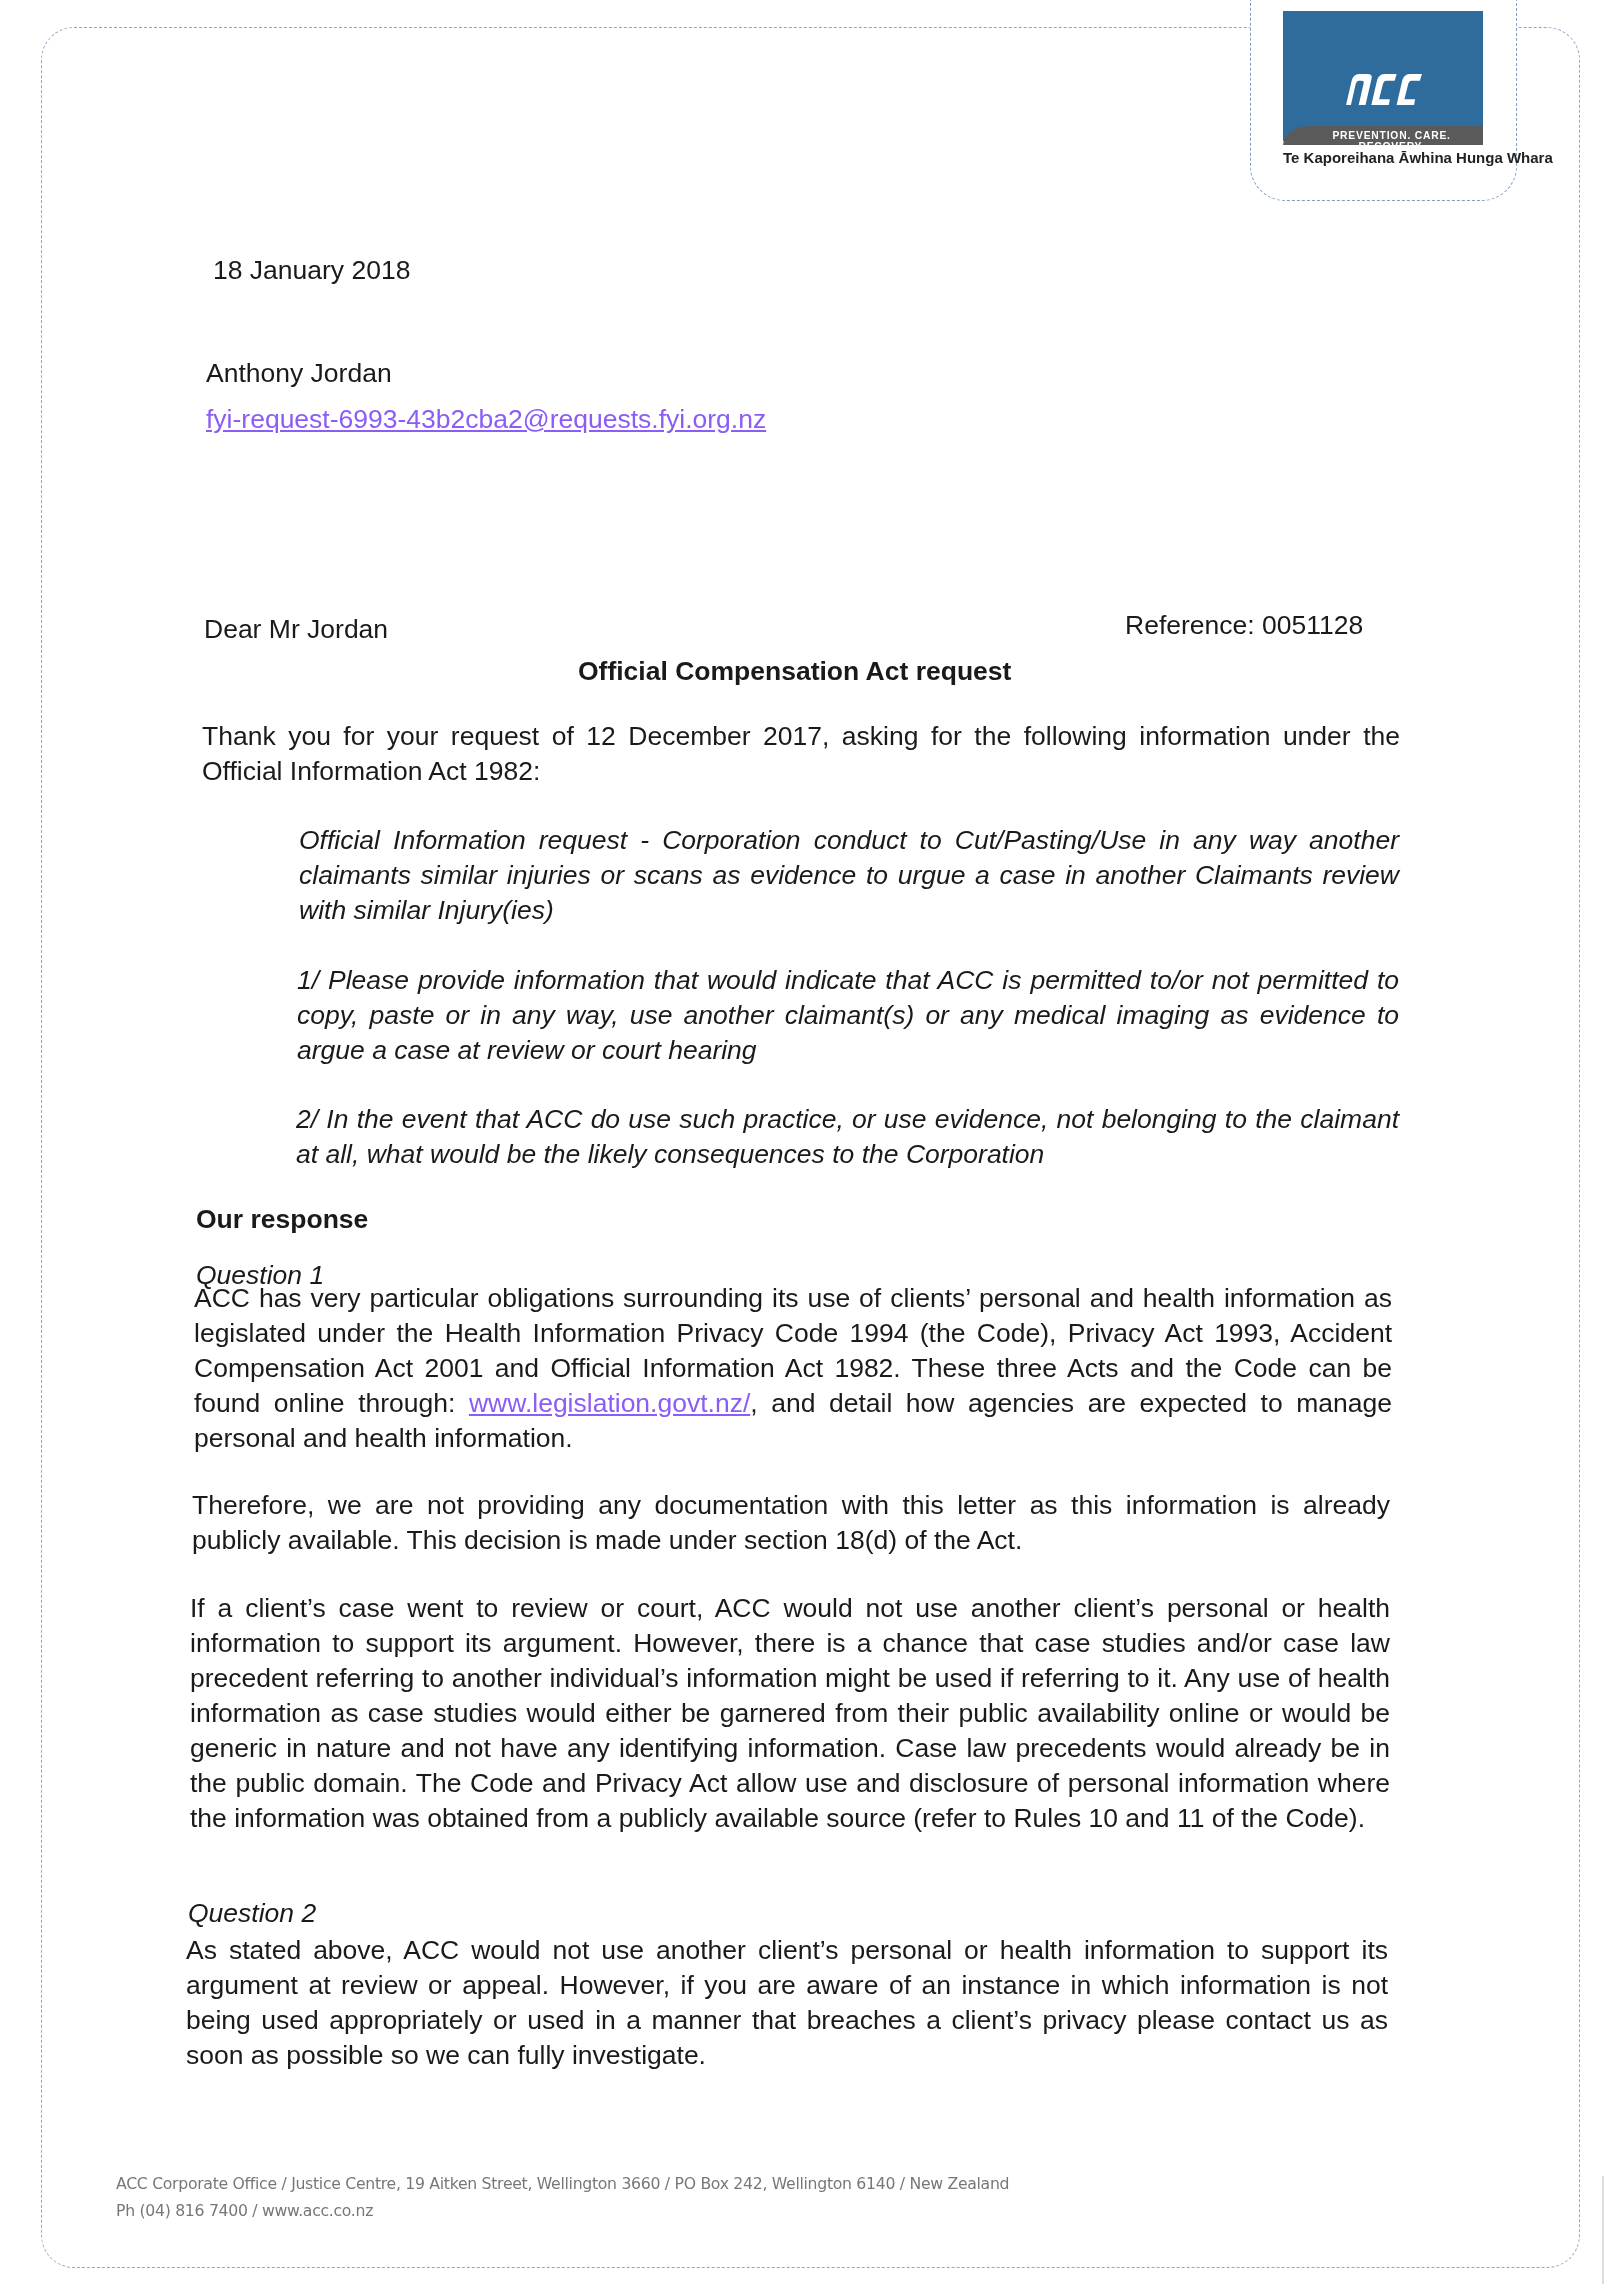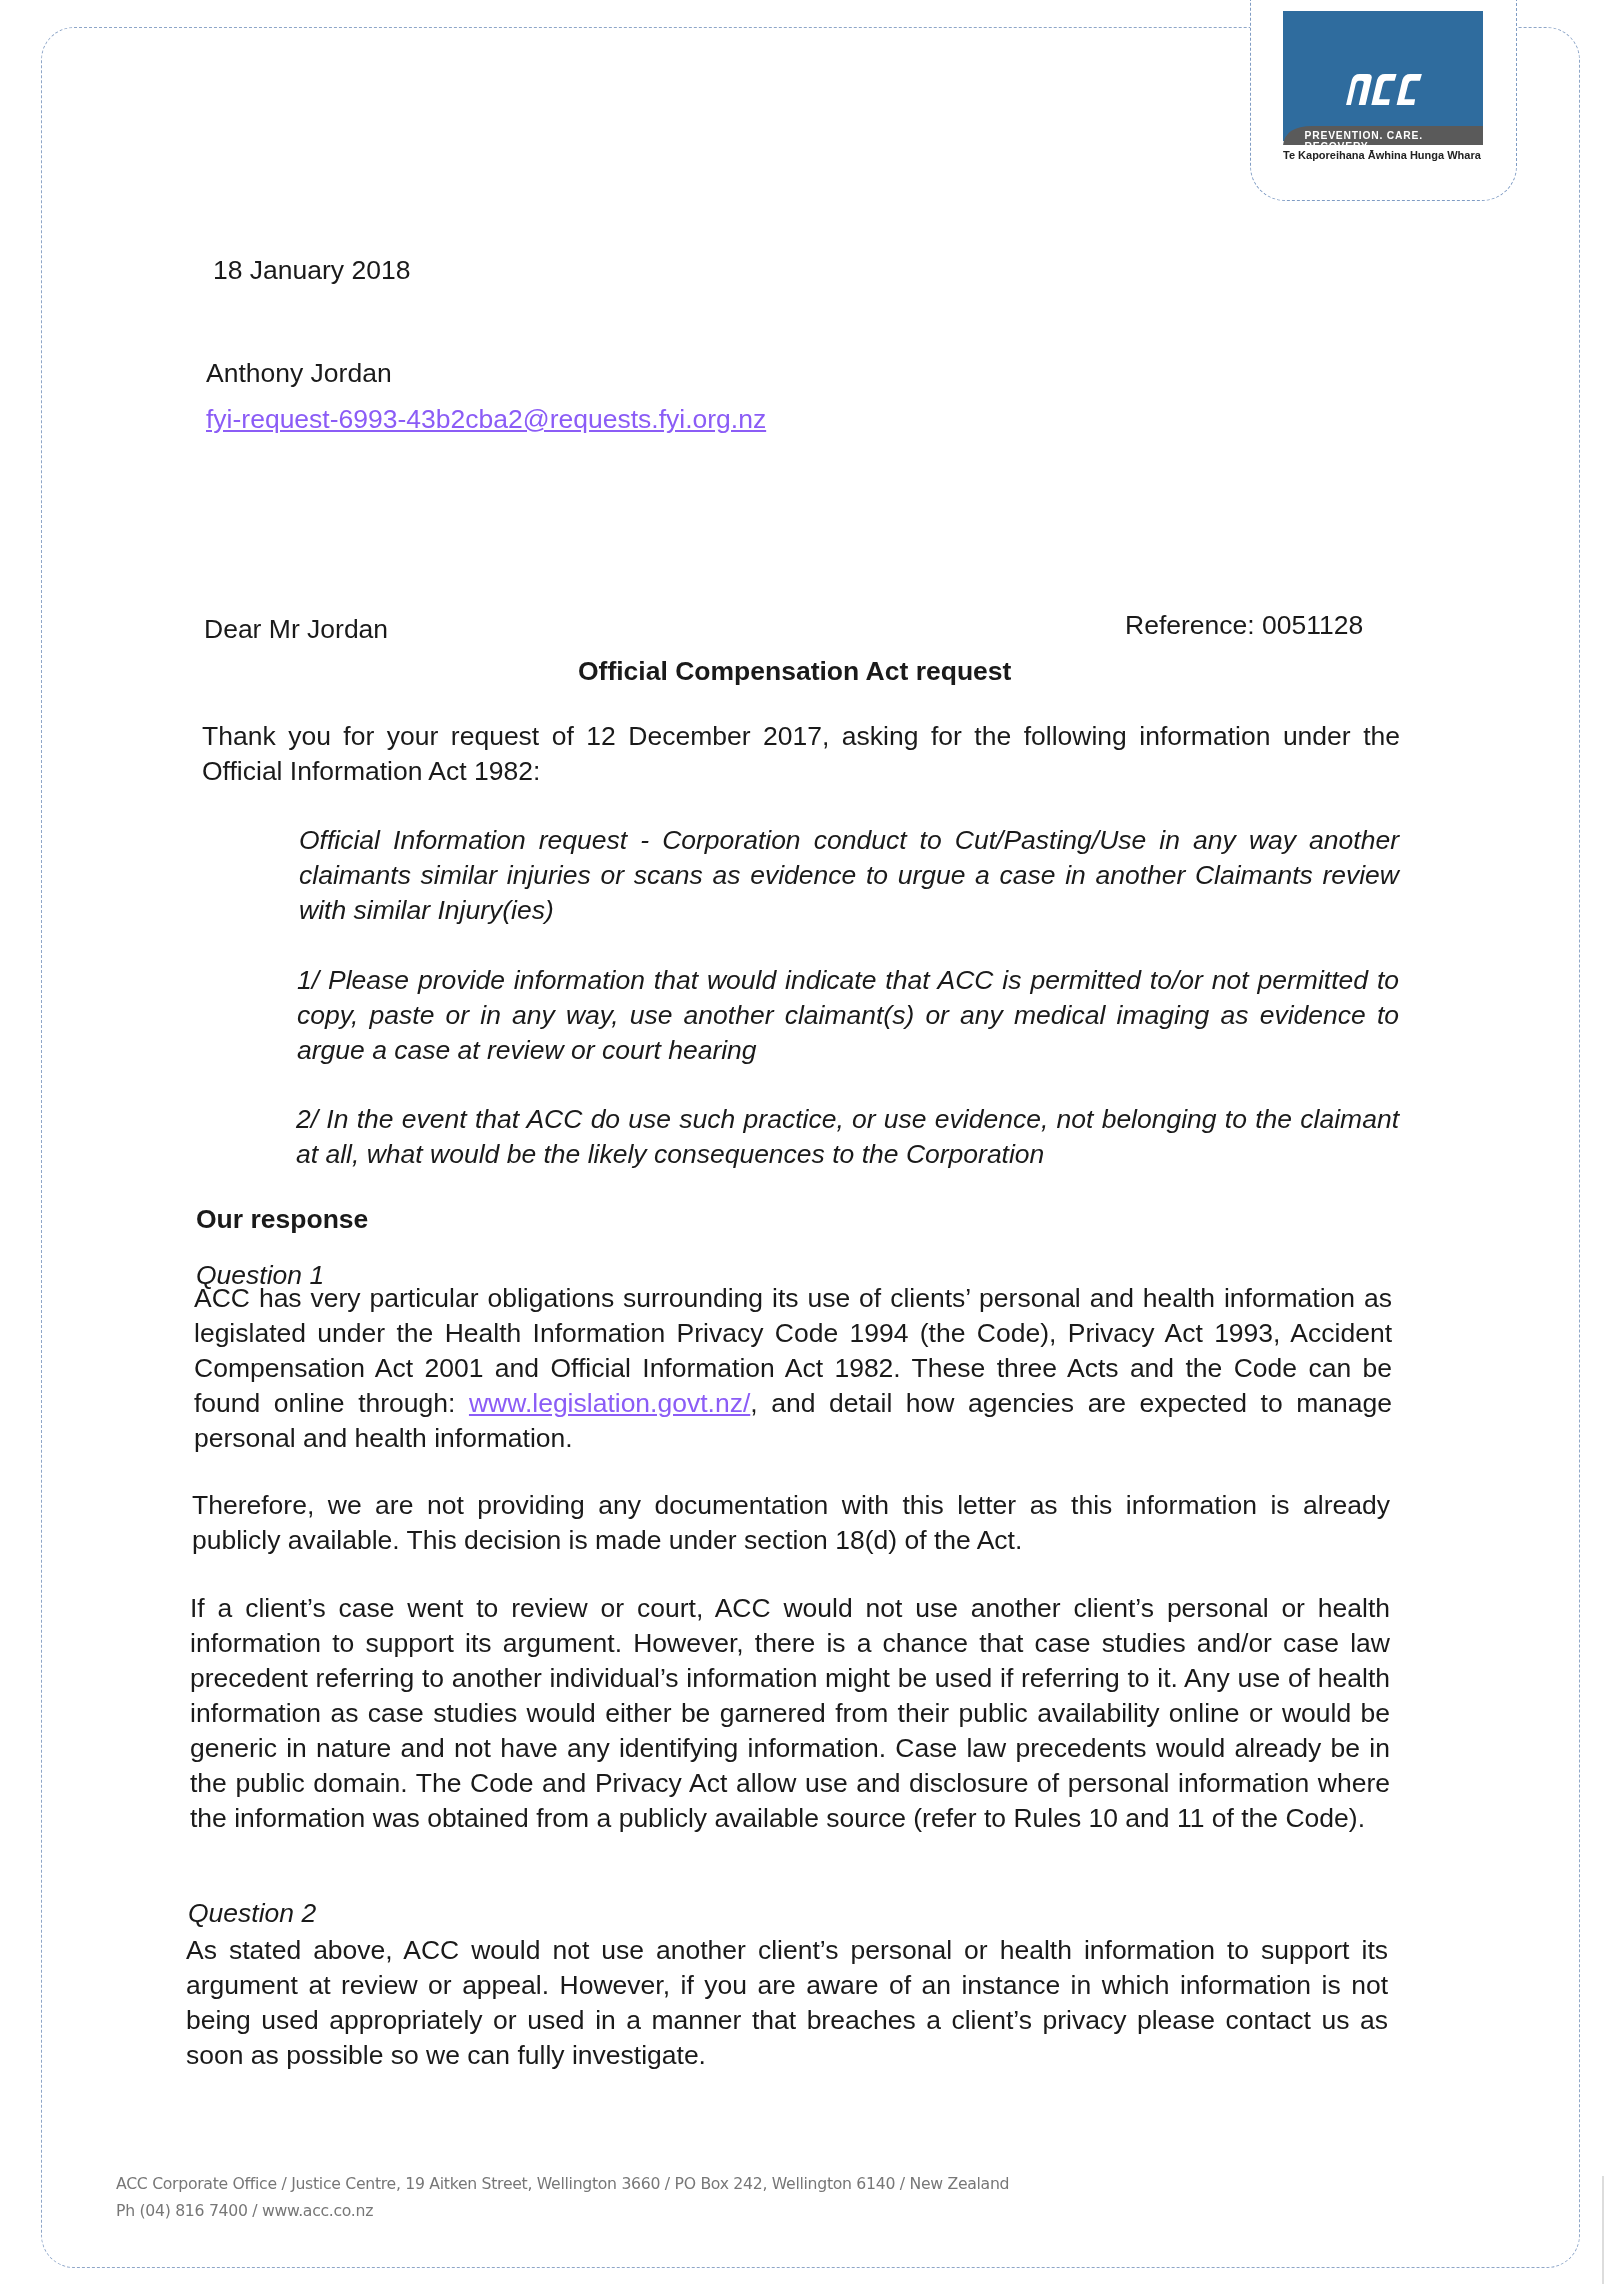--- a/index.html
+++ b/index.html
@@ -9,22 +9,22 @@
                   border: 1.5px dashed #8ea6c8; border-radius: 33px; box-sizing: border-box; }
     .frame-notch { position: absolute; left: 1250px; top: 0; width: 267px; height: 201px;
                    background: #fff; border: 1.5px dashed #7f9cc4; border-top: none;
                    border-radius: 0 0 35px 35px; box-sizing: border-box; }
     .frame-right-edge { position: absolute; left: 1602px; top: 2176px; width: 2px; height: 108px; background: #ddd; }
     .logo { position: absolute; left: 1283px; top: 10.8px; width: 200px; height: 152px; }
     .logo-box { position: absolute; left: 0; top: 0; width: 200px; height: 130px; background: #2f6c9e; overflow: hidden; }
     .logo-acc { position: absolute; left: 59px; top: 61px; width: 82px; height: 35px; }
     .logo-band { position: absolute; left: 0; top: 115px; width: 200px; height: 19.6px; }
     .logo-band-text { position: absolute; left: 21.6px; top: 119px; width: 174px; font-size: 10.3px;
-                      font-weight: bold; color: #ffffff; letter-spacing: 0.8px; text-align: left; }
-    .logo-tag { position: absolute; left: 0; top: 138px; width: 200px; font-size: 11px; color: #222;
+                      font-weight: bold; color: #ffffff; letter-spacing: 0.8px; text-align: center; }
+    .logo-tag { position: absolute; left: 0; top: 138px; width: 200px; font-size: 15px; color: #222;
                 text-align: left; font-weight: bold; white-space: nowrap; }
     .t { position: absolute; white-space: nowrap; font-size: 26.5px; line-height: 34px; }
     .para { position: absolute; font-size: 26.5px; line-height: 35px; text-align: justify; text-align-last: left; }
     .italic { font-style: italic; }
     .bold { font-weight: bold; }
     a.link { color: #8b5cf6; text-decoration: underline; margin-top: 10px; }
     .footer { position: absolute; left: 116px; font-size: 15.7px; color: #777; font-family: "DejaVu Sans", sans-serif;
               letter-spacing: -0.3px; white-space: nowrap; }
   </style>
 </head>

